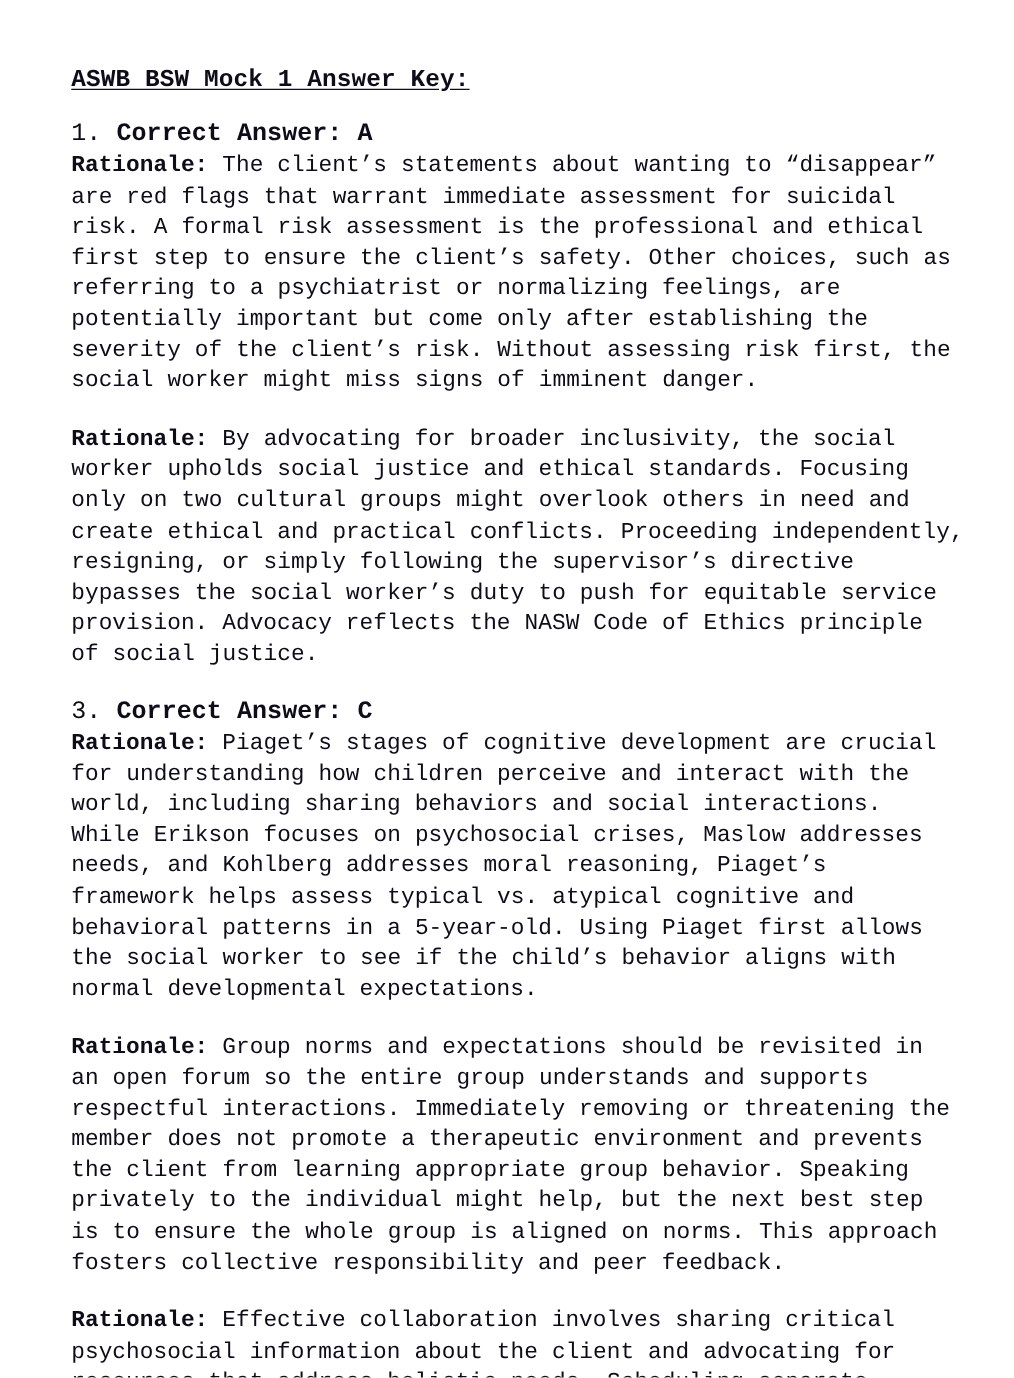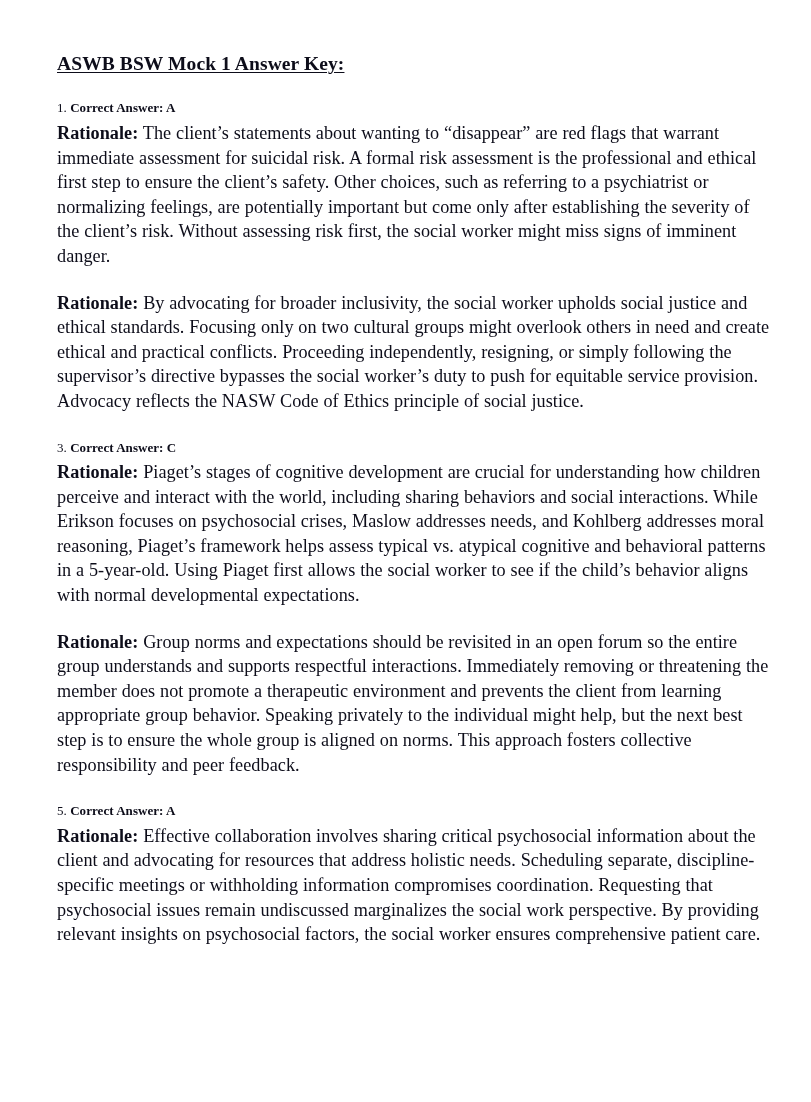--- a/index.html
+++ b/index.html
@@ -15,20 +15,21 @@
     font-family: "Liberation Serif", "DejaVu Serif", serif;
     color: #0d0d1a;
     -webkit-font-smoothing: antialiased;
   }
   .page {
     position: relative;
     width: 675px;
     height: 1102px;
     background: #ffffff;
     box-sizing: border-box;
+    font-family: Liberation Mono, monospace;
   }
   .content {
     position: absolute;
     left: 57px;
     top: 52px;
     width: 714px;
   }
   .doc-title {
     font-size: 19.5px;
     font-weight: bold;
@@ -39,21 +40,21 @@
     line-height: 1.25;
     display: inline-block;
   }
   .qa-block {
     margin: 0 0 22px 0;
   }
   .qa-block:last-child {
     margin-bottom: 0;
   }
   .answer-line {
-    font-size: 13px;
+    font-size: 20px;
     line-height: 24.6px;
     margin: 0;
     letter-spacing: 0.05px;
   }
   .answer-number {
     font-weight: normal;
   }
   .answer-label {
     font-weight: bold;
   }
@@ -95,23 +96,20 @@
         <span class="answer-label">Correct Answer: C</span>
       </p>
       <p class="rationale-para"><span class="rationale-label">Rationale:</span> <span>Piaget’s stages of cognitive development are crucial for understanding how children perceive and interact with the world, including sharing behaviors and social interactions. While Erikson focuses on psychosocial crises, Maslow addresses needs, and Kohlberg addresses moral reasoning, Piaget’s framework helps assess typical vs. atypical cognitive and behavioral patterns in a 5-year-old. Using Piaget first allows the social worker to see if the child’s behavior aligns with normal developmental expectations.</span></p>
     </div>
 
     <div class="qa-block">
       <p class="rationale-para"><span class="rationale-label">Rationale:</span> <span>Group norms and expectations should be revisited in an open forum so the entire group understands and supports respectful interactions. Immediately removing or threatening the member does not promote a therapeutic environment and prevents the client from learning appropriate group behavior. Speaking privately to the individual might help, but the next best step is to ensure the whole group is aligned on norms. This approach fosters collective responsibility and peer feedback.</span></p>
     </div>
 
     <div class="qa-block">
-      <p class="answer-line">
-        <span class="answer-number">5.</span>&nbsp;<span class="answer-label">Correct Answer: A</span>
-      </p>
       <p class="rationale-para"><span class="rationale-label">Rationale:</span> <span>Effective collaboration involves sharing critical psychosocial information about the client and advocating for resources that address holistic needs. Scheduling separate, discipline-specific meetings or withholding information compromises coordination. Requesting that psychosocial issues remain undiscussed marginalizes the social work perspective. By providing relevant insights on psychosocial factors, the social worker ensures comprehensive patient care.</span></p>
     </div>
 
     <div class="qa-block">
     </div>
 
   </div>
 </div>
 
 </body></html>

